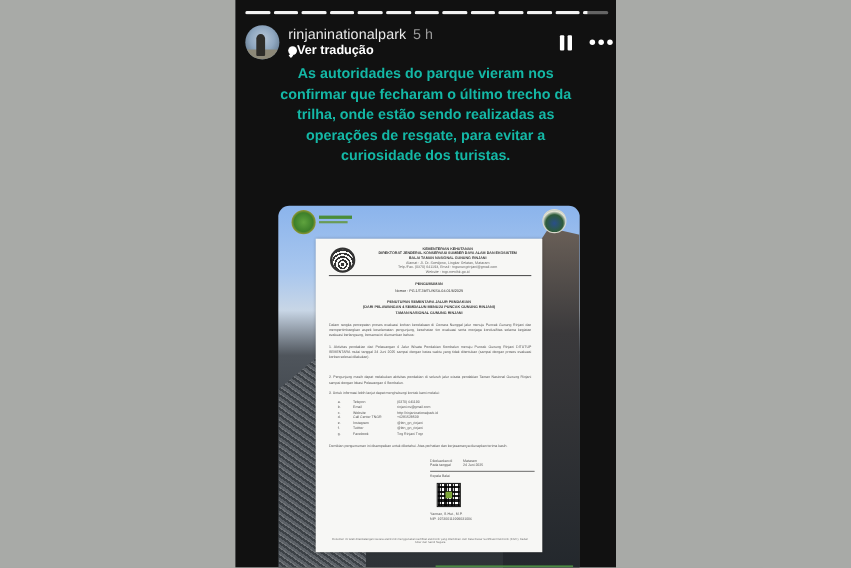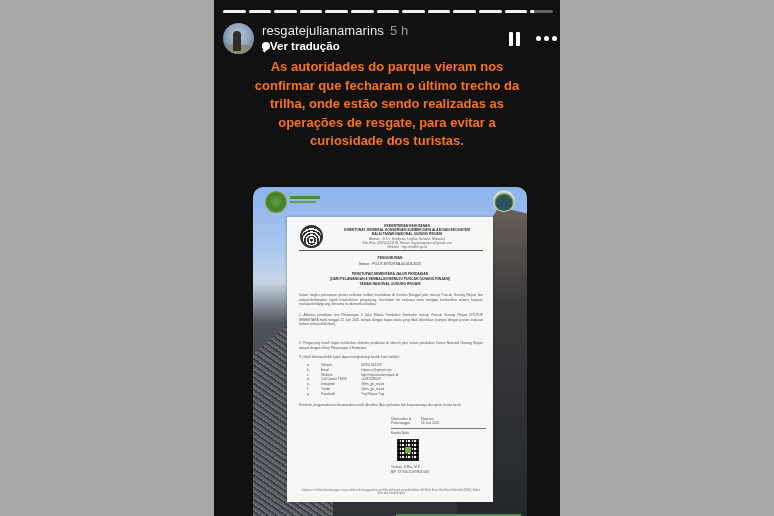--- a/index.html
+++ b/index.html
@@ -16,21 +16,21 @@
   .avatar .ground { position: absolute; left: 0; bottom: 0; width: 31px; height: 9px; background: #8c8878; }
   .username { position: absolute; left: 39px; top: 0px; color: #e9e9e9; font-size: 13px; letter-spacing: 0.1px; }
   .time { color: #9a9a9a; margin-left: 6px; }
   .translate { position: absolute; left: 39px; top: 17px; color: #ffffff; font-size: 11.5px; font-weight: bold; display: flex; align-items: center; gap: 0; }
   .translate .dot { width: 8px; height: 8px; border-radius: 50%; background: #ffffff; display: inline-block; position: relative; }
   .translate .dot::after { content: ""; position: absolute; left: 1px; bottom: -2px; width: 3px; height: 3px; background: #ffffff; transform: rotate(45deg); }
   .pause { position: absolute; left: 286px; top: 9px; width: 11px; height: 14px; display: flex; justify-content: space-between; cursor: pointer; }
   .pause span { width: 4px; height: 14px; background: #ffffff; border-radius: 1px; }
   .more { position: absolute; left: 313px; top: 13px; display: flex; gap: 3px; cursor: pointer; }
   .more span { width: 5px; height: 5px; background: #ffffff; border-radius: 50%; }
-  .caption { position: absolute; left: 30px; top: 58px; width: 286px; color: #f97316; font-size: 13px; font-weight: bold; line-height: 18.6px; text-align: center; }
+  .caption { position: absolute; left: 30px; top: 58px; width: 286px; color: #14b8a6; font-size: 13px; font-weight: bold; line-height: 18.6px; text-align: center; }
   .photo { position: absolute; left: 39px; top: 187px; width: 274px; height: 340px; border-radius: 10px 10px 0 0; overflow: hidden;
     background: linear-gradient(180deg, #8bb4ec 0%, #a9c7ee 18%, #c8d6e6 28%, #4f555c 40%, #3e444a 60%, #2c3135 100%); }
   .mountain-r { position: absolute; right: 0; top: 20px; width: 70px; height: 320px; background: linear-gradient(180deg, #6a6058 0%, #3b3a3c 30%, #22272c 100%); clip-path: polygon(30% 10%, 60% 0%, 100% 2%, 100% 100%, 0 100%, 0 25%); }
   .slope-l { position: absolute; left: 0; top: 100px; width: 80px; height: 240px;
     background: repeating-linear-gradient(35deg, #5b6066 0 2px, #3c4146 2px 4px, #707478 4px 5px); clip-path: polygon(0 28%, 50% 14%, 100% 0, 100% 100%, 0 100%); }
   .logo-l { position: absolute; left: 12px; top: 4px; width: 22px; height: 22px; border-radius: 50%; background: radial-gradient(circle, #5fa33e 0%, #3d7f2a 55%, #c7a53a 80%, #7b5f22 100%); }
   .logo-l-text { position: absolute; left: 37px; top: 9px; width: 30px; height: 3px; background: #4a8d39; }
   .logo-l-text2 { position: absolute; left: 37px; top: 14px; width: 26px; height: 2px; background: #6a9b55; }
   .logo-r { position: absolute; right: 12px; top: 3px; width: 22px; height: 22px; border-radius: 50%; background: radial-gradient(circle at 50% 60%, #2a4f8a 0%, #2d5b3a 50%, #e6e6d8 70%, #6d8f58 100%); border: 1px solid #d9d9cc; }
   .doc { position: absolute; left: 34px; top: 30px; width: 206px; height: 285px; background: #f7f7f5; box-shadow: 0 0 3px rgba(0,0,0,0.3); padding: 6px 10px; font-size: 3.2px; color: #444; line-height: 4.4px; }
@@ -100,21 +100,21 @@
           <div class="fill" style="width: 15%;"></div>
         </div>
       </div>
 
     <div class="header">
       <div class="avatar">
         <div class="ground"></div>
         <div class="person"></div>
       </div>
       <div class="username">
-        <span>resgatejulianamarins</span><span class="time">5 h</span>
+        <span>rinjaninationalpark</span><span class="time">5 h</span>
       </div>
       <div class="translate">
         <span class="dot"></span>
         <span>Ver tradução</span>
       </div>
       <div class="pause">
         <span></span>
         <span></span>
       </div>
       <div class="more">

